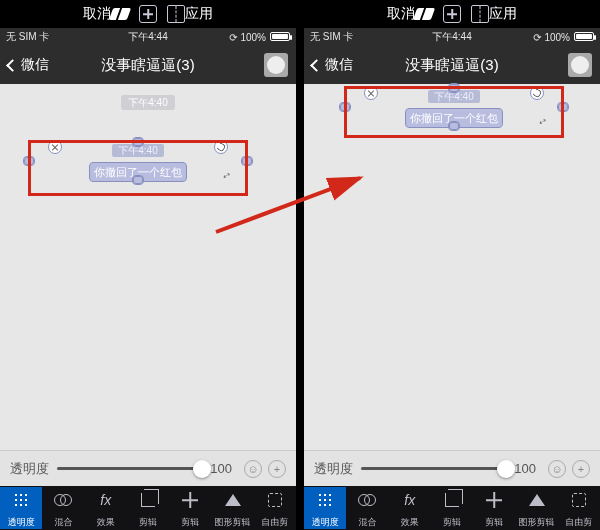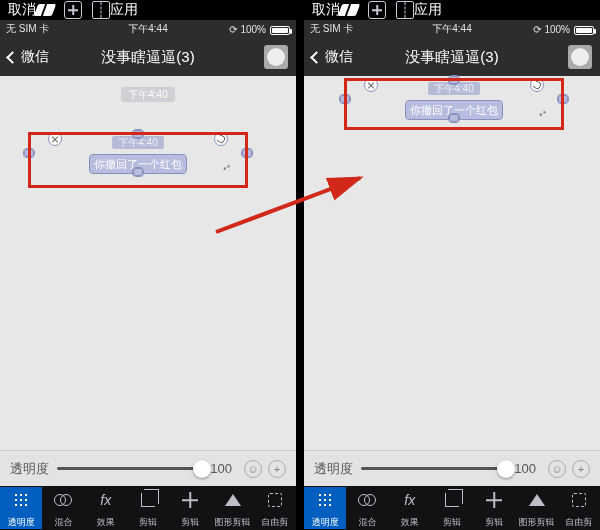--- a/index.html
+++ b/index.html
@@ -11,42 +11,42 @@
     font-size: 13px;
   }
   .panel {
     position: absolute; top: 0; width: 296px; height: 530px;
     display: flex; flex-direction: column;
   }
   .panel.left { left: 0; }
   .panel.right { left: 304px; }
 
   .topbar {
-    height: 20px; background: #000; color: #fff;
-    display: flex; align-items: center; justify-content: flex-start;
+    height: 28px; background: #000; color: #fff;
+    display: flex; align-items: center; justify-content: center;
     padding: 0 8px; font-size: 14px;
   }
   .topbar .icons { display: flex; align-items: center; gap: 10px; }
   .topbar .icons span { display: inline-flex; align-items: center; justify-content: center; }
   .ibox { width: 18px; height: 18px; border: 1.5px solid #c9c9d8; border-radius: 3px; position: relative; }
   .ibox.plus::before, .ibox.plus::after { content:""; position:absolute; background:#c9c9d8; }
   .ibox.plus::before { left:50%; top:3px; bottom:3px; width:1.5px; transform:translateX(-50%);}
   .ibox.plus::after { top:50%; left:3px; right:3px; height:1.5px; transform:translateY(-50%);}
   .ibook { width:18px; height:18px; border:1.5px solid #c9c9d8; border-radius:2px; position:relative;}
   .ibook::before { content:""; position:absolute; left:50%; top:0; bottom:0; border-left:1.5px dashed #c9c9d8; transform:translateX(-50%);}
   .ierase { width:18px; height:12px; border:2px solid #fff; border-radius:2px; transform:skewX(-20deg); background:#fff; }
   .ierase::after{ content:""; position:absolute; left:35%; top:-2px; bottom:-2px; width:2px; background:#000;}
 
   .statusbar {
     height: 18px; background: #2d2d2d; color: #e5e5e5;
     display: flex; align-items: center; justify-content: space-between;
     padding: 0 6px; font-size: 10px;
   }
   .statusbar .center { position:absolute; left:0; right:0; text-align:center; pointer-events:none;}
-  .statusbar .right { display:flex; align-items:flex-end; gap:4px;}
+  .statusbar .right { display:flex; align-items:flex-start; gap:4px;}
   .battery { width:20px; height:9px; border:1px solid #fff; border-radius:2px; position:relative;}
   .battery::after { content:""; position:absolute; right:-3px; top:2px; width:2px; height:5px; background:#fff; border-radius:1px;}
   .battery .fill { position:absolute; inset:1px; background:#fff; border-radius:1px;}
 
   .chathead {
     height: 38px; background: #2d2d2d; color:#fff;
     display:flex; align-items:center; position:relative;
     padding: 0 8px;
   }
   .chathead .back { display:flex; align-items:center; gap:4px; font-size:14px;}

